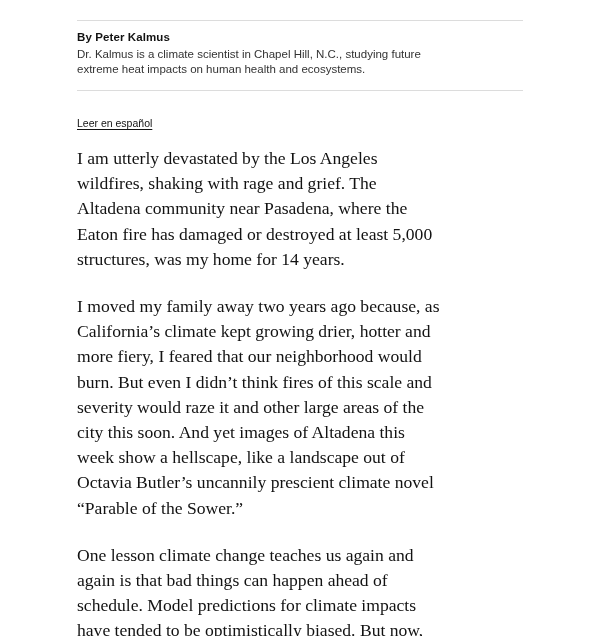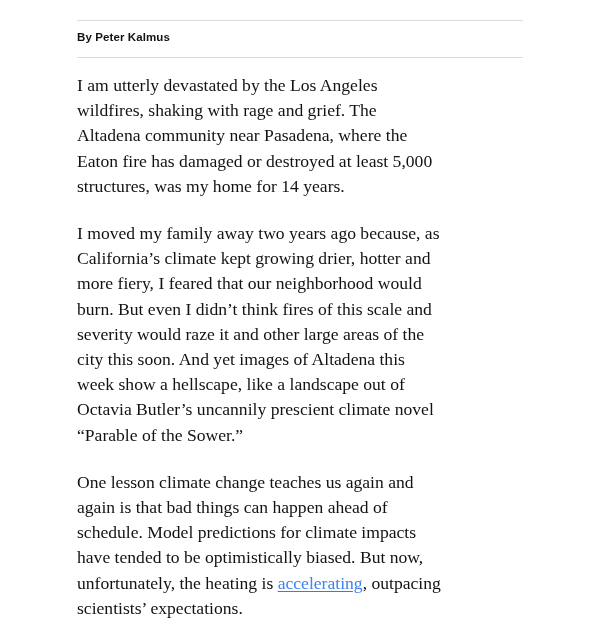--- a/index.html
+++ b/index.html
@@ -106,24 +106,28 @@
 </head>
 <body>
 
 <div class="page">
   <div class="content">
 
     <hr class="rule rule-top">
 
     <div class="byline-block">
       <div class="byline-name">By Peter Kalmus</div>
+      <div class="byline-bio">Dr. Kalmus is a climate scientist in Chapel Hill, N.C., studying future extreme heat impacts on human health and ecosystems.</div>
     </div>
 
     <hr class="rule rule-mid">
 
+    <div class="translate-wrap">
+      <span class="translate-link">Leer en español</span>
+    </div>
 
     <div class="article-body">
       <p class="para">I am utterly devastated by the Los Angeles wildfires, shaking with rage and grief. The Altadena community near Pasadena, where the Eaton fire has damaged or destroyed at least 5,000 structures, was my home for 14 years.</p>
       <p class="para">I moved my family away two years ago because, as California’s climate kept growing drier, hotter and more fiery, I feared that our neighborhood would burn. But even I didn’t think fires of this scale and severity would raze it and other large areas of the city this soon. And yet images of Altadena this week show a hellscape, like a landscape out of Octavia Butler’s uncannily prescient climate novel “Parable of the Sower.”</p>
       <p class="para">One lesson climate change teaches us again and again is that bad things can happen ahead of schedule. Model predictions for climate impacts have tended to be optimistically biased. But now, unfortunately, the heating is <span class="inline-link">accelerating</span>, outpacing scientists’ expectations.</p>
 
     </div>
 
   </div>
 </div>

